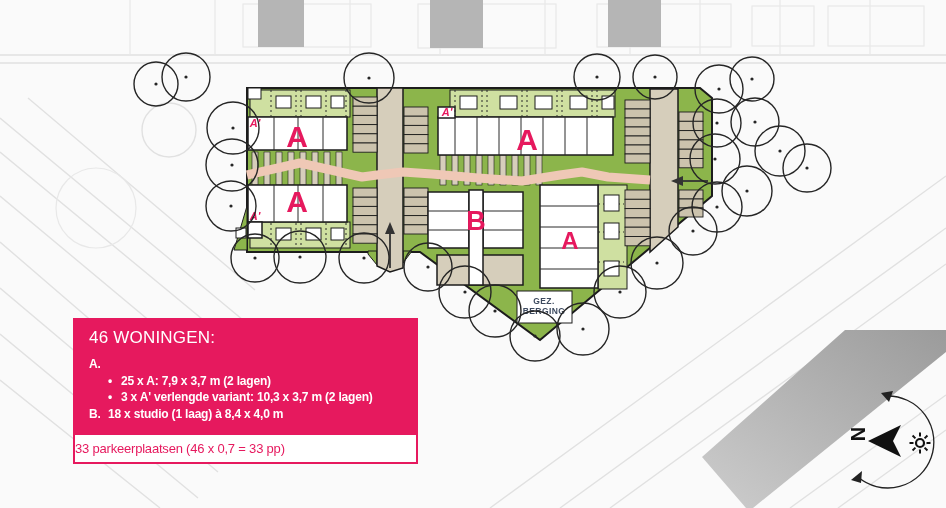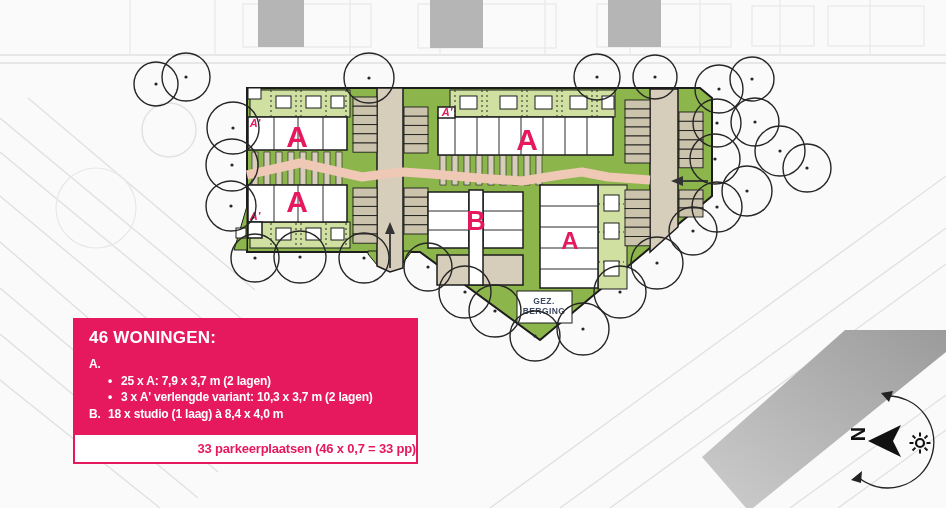--- a/index.html
+++ b/index.html
@@ -32,28 +32,28 @@
   .dash{stroke:#2a2a2a;stroke-width:1;stroke-dasharray:2 3;}
   .tree{fill:none;stroke:#262626;stroke-width:1.4;}
   .treedot{fill:#262626;}
   .biglabel{fill:var(--accent);font-weight:bold;font-family:"Liberation Sans",sans-serif;}
   .gez{fill:#3d4a5f;font-weight:bold;font-family:"Liberation Sans",sans-serif;font-size:8.5px;letter-spacing:.4px;}
   .arrowline{stroke:#333;stroke-width:1.8;fill:none;}
   .arrowhead{fill:#333;}
 
   .legend{position:absolute;left:73px;top:318px;width:345px;}
   .legend-main{background:var(--accent);color:#fff;padding:10px 12px 11px 16px;box-sizing:border-box;}
-  .legend-title{font-size:17px;font-weight:bold;letter-spacing:.2px;margin-bottom:8px;white-space:nowrap;}
+  .legend-title{font-size:17px;font-weight:normal;letter-spacing:.2px;margin-bottom:8px;white-space:nowrap;}
   .legend-row{display:flex;font-size:12px;font-weight:bold;line-height:16.5px;letter-spacing:-0.2px;white-space:nowrap;}
   .legend-row .pfx{flex:none;width:19px;}
   .legend-row.ind{margin-left:19px;}
   .legend-row.ind .pfx{width:13px;}
   .legend-footer{
     background:#fff;border:2px solid var(--accent);color:var(--accent);
-    font-weight:bold;font-size:13px;text-align:right;height:27px;line-height:27px;
+    font-weight:normal;font-size:13px;text-align:left;height:27px;line-height:27px;
     letter-spacing:-0.2px;white-space:nowrap;
   }
   .compassN{font-family:"Liberation Sans",sans-serif;font-weight:bold;font-size:20px;fill:#111;}
 </style>
 </head>
 <body>
 
 <div class="stage">
 
 <svg id="plan" width="946" height="508" viewBox="0 0 946 508">

